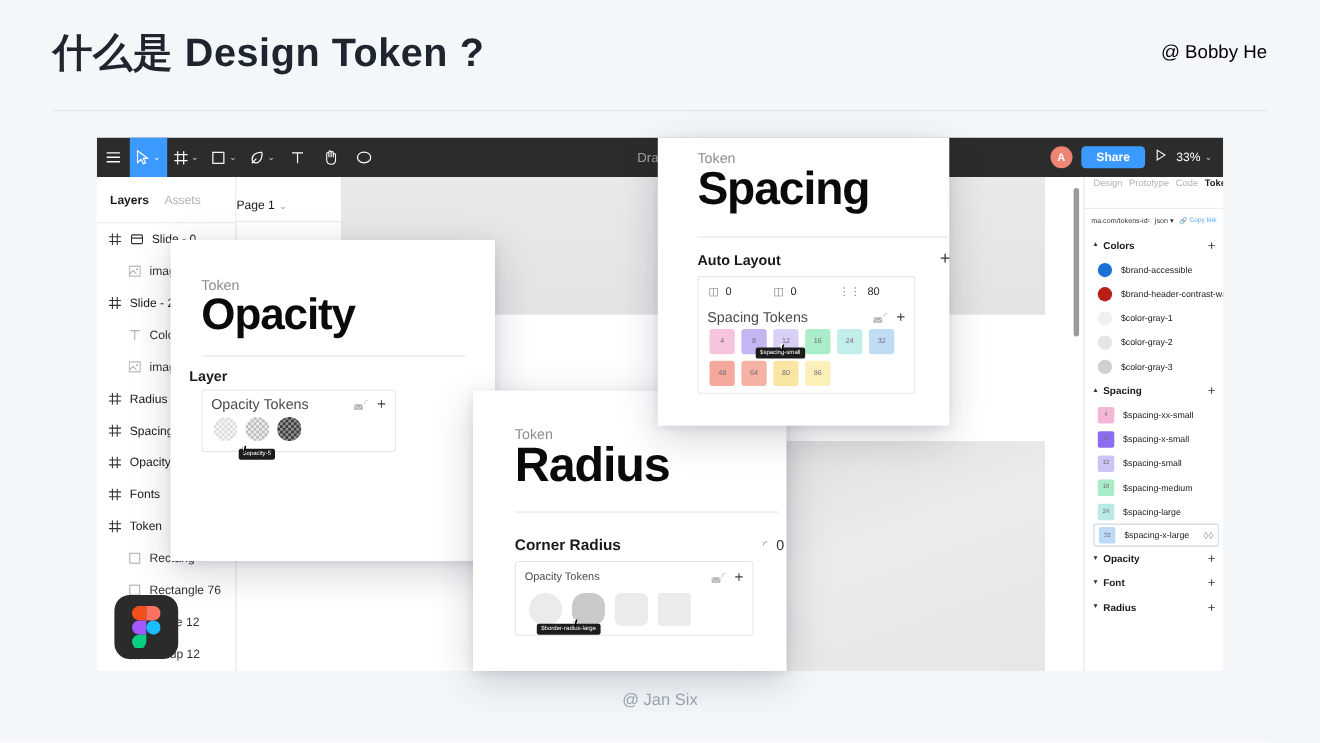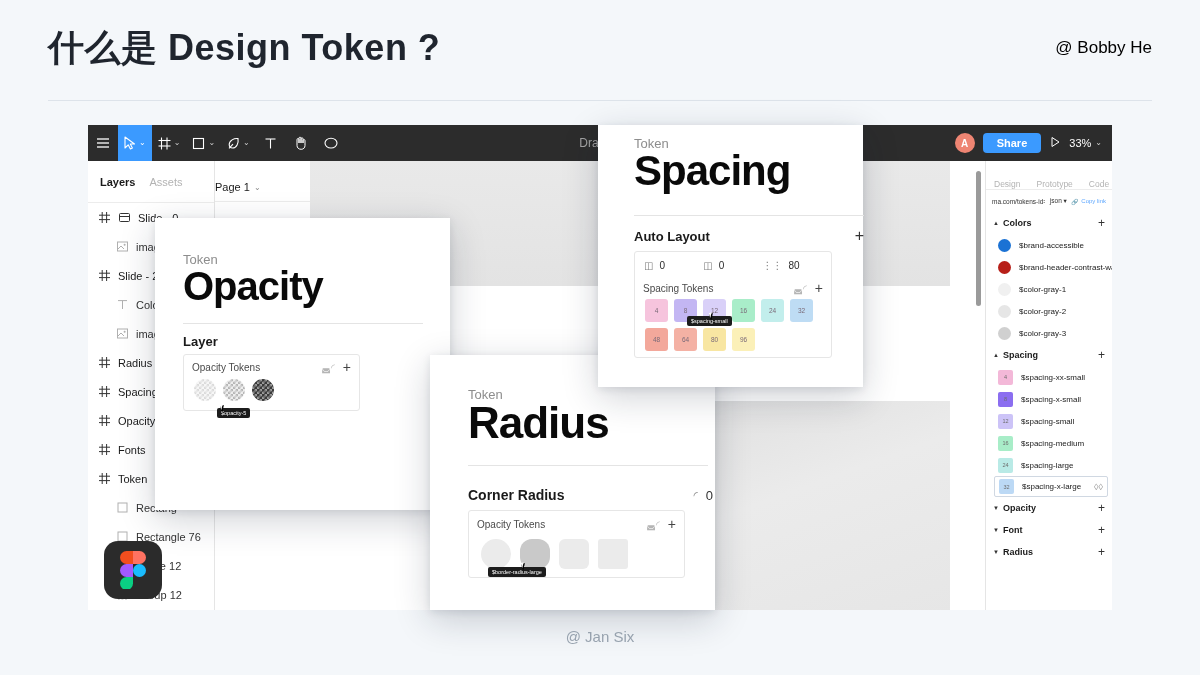--- a/index.html
+++ b/index.html
@@ -106,21 +106,21 @@
     position:absolute;right:4px;top:10px;width:5px;height:135px;
     background:#9a9a9a;border-radius:3px;
   }
   
   .rightpanel{
     position:absolute;left:897px;top:36px;width:127px;height:449px;
     background:#fff;border-left:1px solid #e5e5e5;box-sizing:border-box;
     font-size:0;
   }
   .rp-tabs{
-    height:29px;display:flex;align-items:flex-end;gap:16px;padding-left:8px;
+    height:29px;display:flex;align-items:flex-start;gap:6px;padding-left:8px;
     border-bottom:1px solid #ececec;box-sizing:border-box;
   }
   .rp-tabs .tab{font-size:8.5px;color:#b3b3b3;}
   .rp-tabs .tab.active{color:#1a1a1a;font-weight:700;}
   .url-row{
     height:22px;display:flex;align-items:center;gap:5px;padding:0 6px;
     box-sizing:border-box;
   }
   .url-txt{font-size:6.5px;color:#333;white-space:nowrap;overflow:hidden;}
   .url-json{font-size:6.5px;color:#333;white-space:nowrap;}
@@ -154,21 +154,21 @@
     box-shadow:0 10px 34px rgba(20,30,50,.20), 0 2px 8px rgba(20,30,50,.10);
   }
   .card-kicker{font-size:13px;color:#8d8d8d;}
   .card-title{font-weight:700;color:#0a0a0a;letter-spacing:-1px;line-height:1;}
   .card-rule{height:1px;background:#e4e4e4;}
   .sub-label{font-weight:700;color:#1a1a1a;}
   .inner-box{border:1px solid #e6e6e6;border-radius:3px;background:#fff;}
   .inner-head{
     display:flex;align-items:center;padding:0 8px;box-sizing:border-box;
   }
-  .inner-head .ih-name{font-size:10px;color:#4a4a4a;flex:1;white-space:nowrap;}
+  .inner-head .ih-name{font-size:13px;color:#4a4a4a;flex:1;white-space:nowrap;}
   .slider-ic{font-size:10px;color:#b5b5b5;margin-right:8px;}
   .ih-plus{font-size:14px;color:#444;line-height:1;}
   .tooltip{
     position:absolute;background:#1c1c1c;color:#fff;border-radius:2px;
     font-size:5.5px;padding:2px 4px;white-space:nowrap;z-index:6;
   }
   .cursor{
     position:absolute;width:0;height:0;z-index:7;
     border-left:4px solid #000;border-right:3px solid transparent;
     border-bottom:7px solid transparent;border-top:0;
@@ -576,21 +576,21 @@
           <span class="plus">+</span>
         </div>
       </div>
   </div>
 </div>
 
 <div class="card" id="card-opacity">
   <div class="card-kicker" style="position:absolute;left:28px;top:34px">Token</div>
   <div class="card-title" style="position:absolute;left:28px;top:48px;font-size:40px">Opacity</div>
   <div class="card-rule" style="position:absolute;left:28px;top:105px;width:240px"></div>
-  <div class="sub-label" style="position:absolute;left:28px;top:116px;font-size:13px">Layer</div>
+  <div class="sub-label" style="position:absolute;left:17px;top:116px;font-size:13px">Layer</div>
 
   <div class="inner-box" style="position:absolute;left:28px;top:136px;width:175px;height:55px">
     <div class="inner-head" style="height:24px">
       <span class="ih-name">Opacity Tokens</span>
       <span class="slider-ic">◛◜</span>
       <span class="ih-plus">+</span>
     </div>
     <div class="chip-row" style="padding:0 0 0 10px">
       <div class="op-circle checker" style="opacity:.35"></div>
       <div class="op-circle checker" style="opacity:.7"></div>

